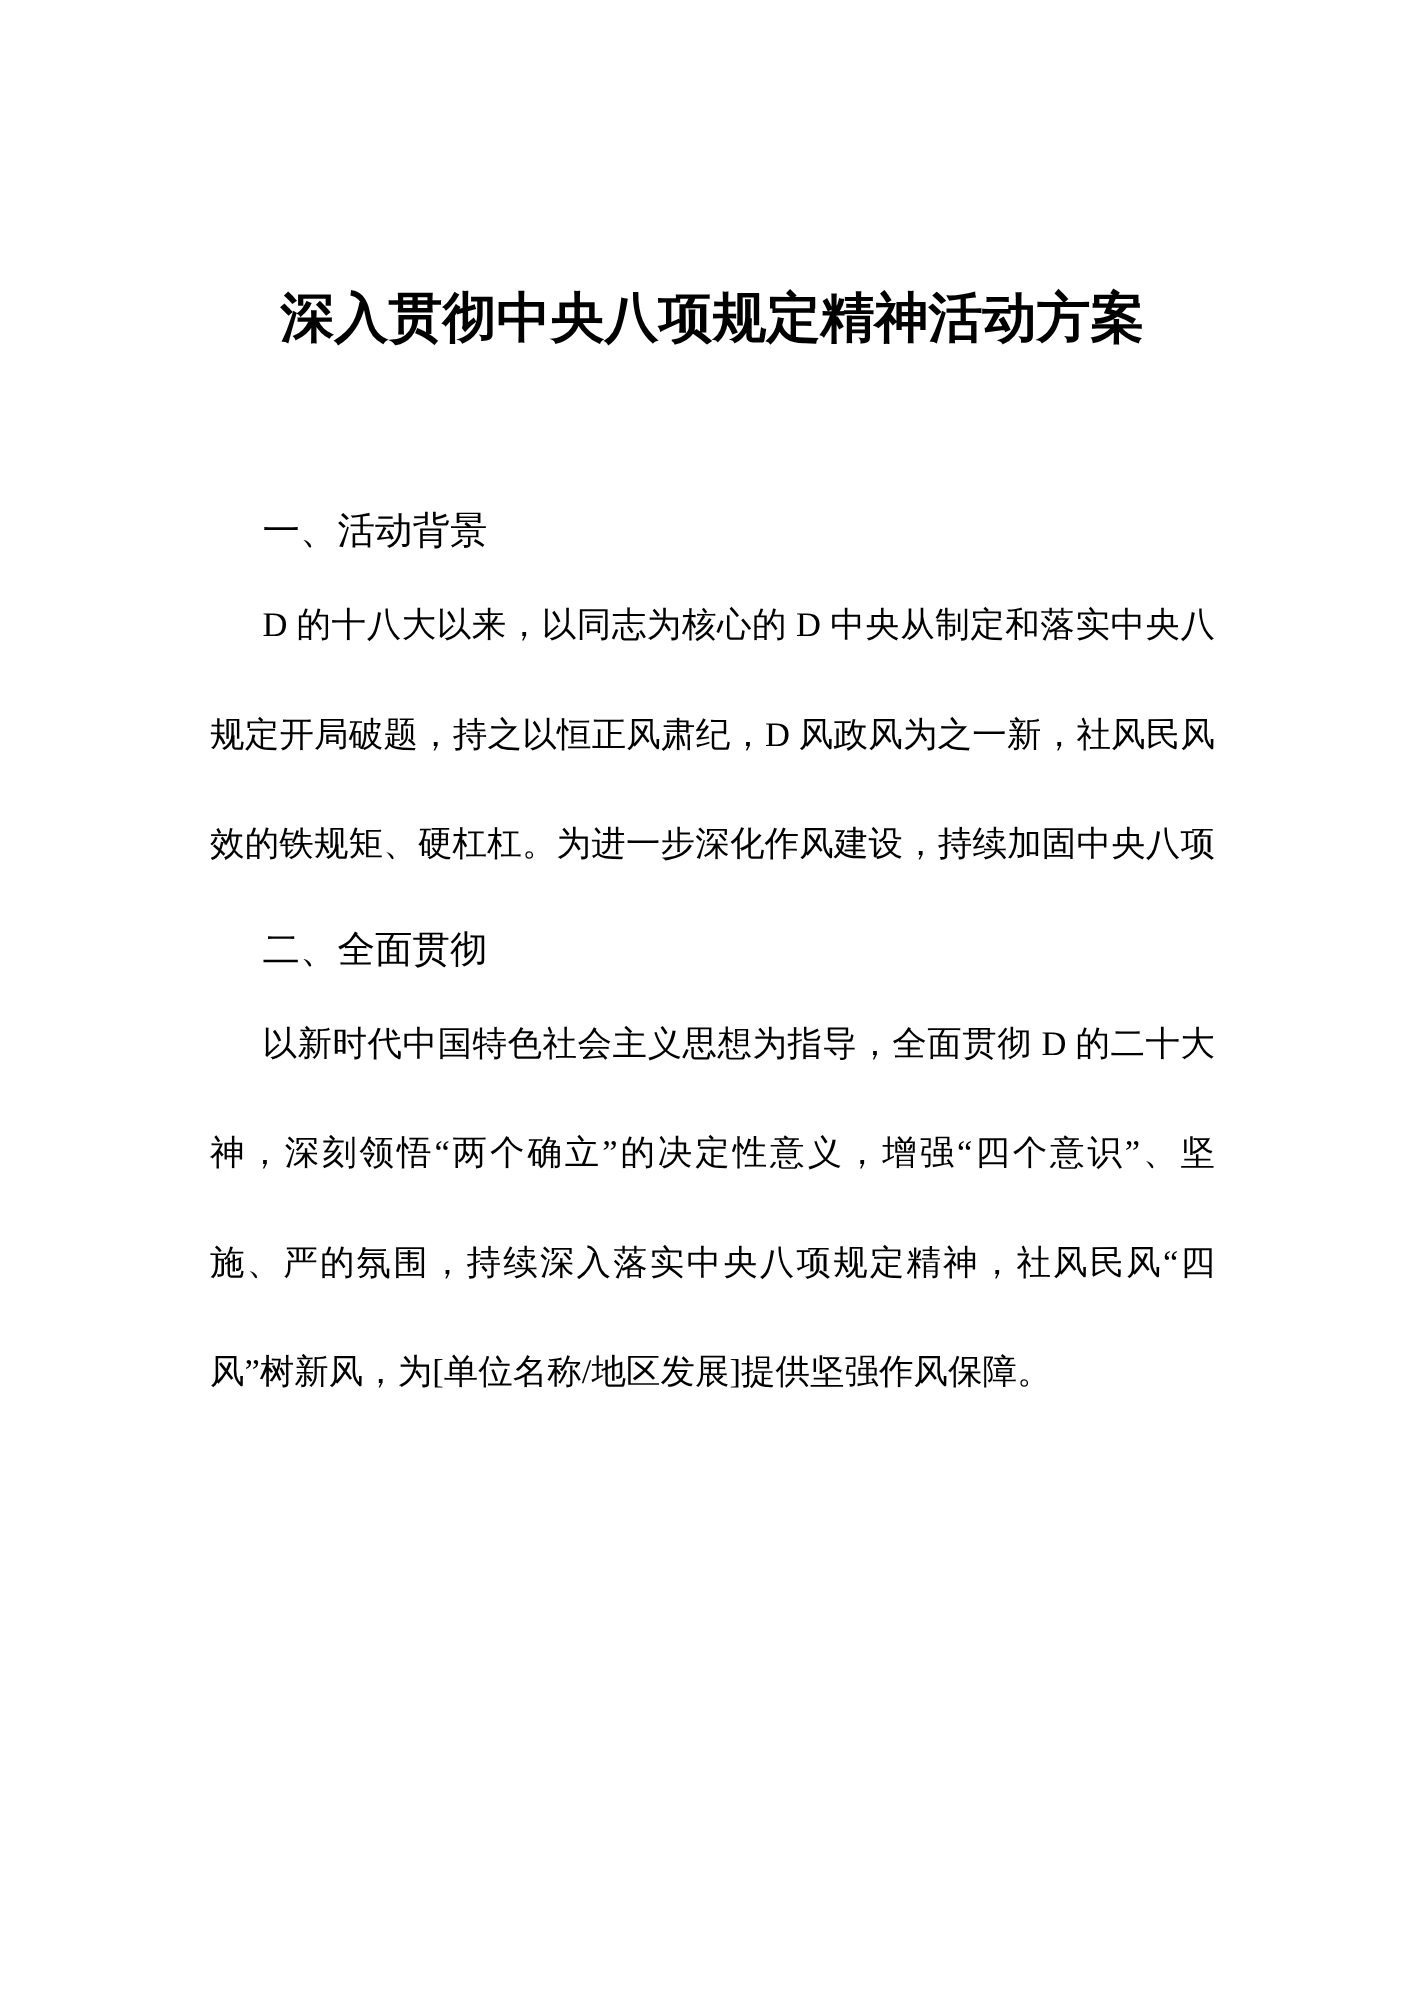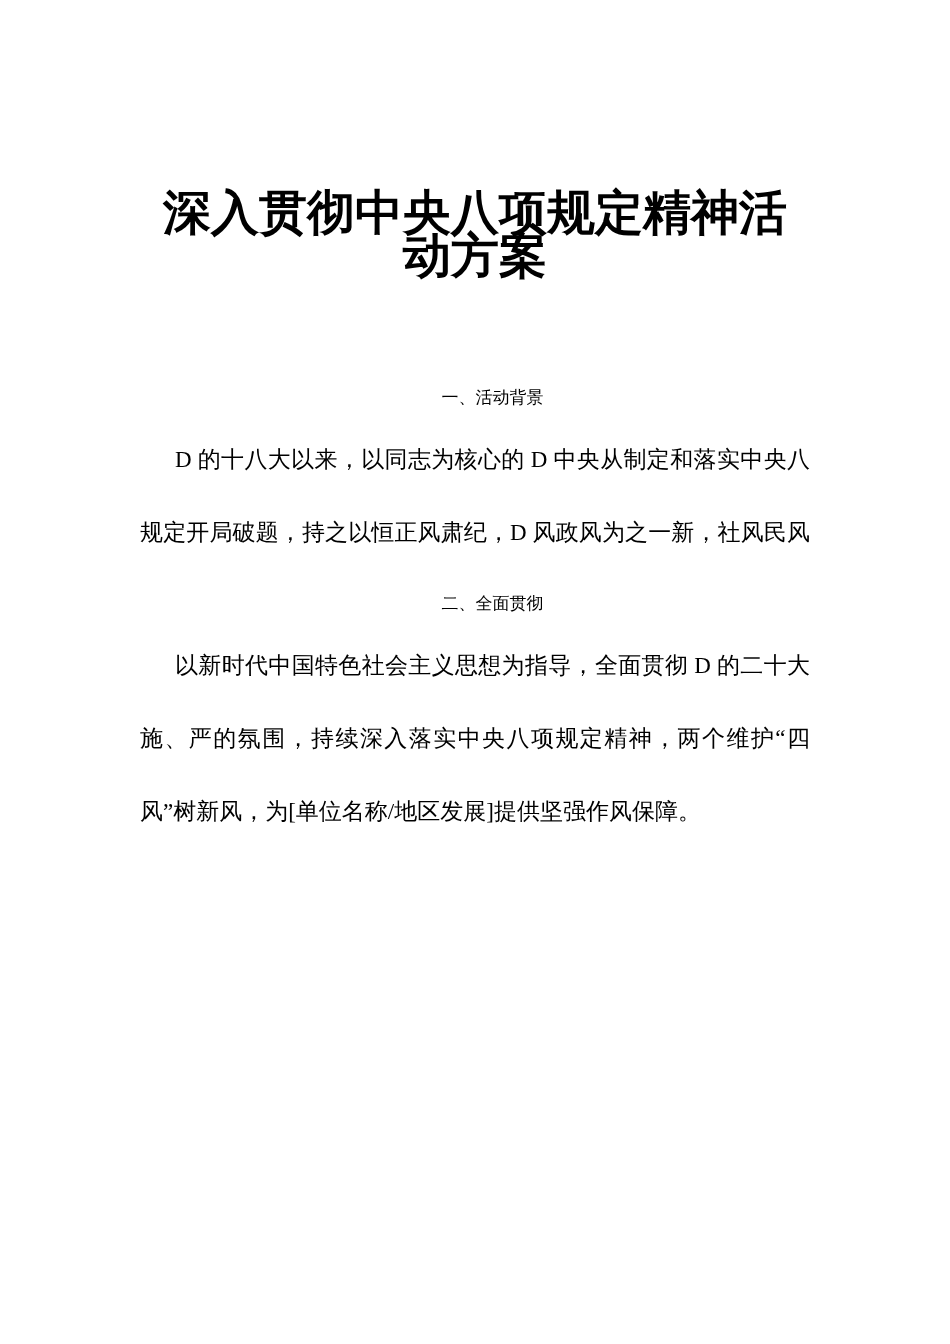--- a/index.html
+++ b/index.html
@@ -16,33 +16,32 @@
   }
   .page {
     box-sizing: border-box;
     width: 950px;
     min-height: 1344px;
     padding: 0 140px;
     background: #ffffff;
   }
   .doc-title {
     margin: 191px 0 0 0;
-    font-size: 48px;
+    font-size: 36px;
     font-weight: bold;
     line-height: 43px;
     text-align: center;
     letter-spacing: 0px;
   }
   .heading {
     margin: 18px 0 0 0;
-    font-size: 17px;
+    font-size: 25px;
     font-weight: normal;
     line-height: 34px;
     text-indent: 35px;
-    text-align: center;
   }
   .heading.heading-first {
     margin-top: 104px;
   }
   .para {
     margin: 8px 0 0 0;
   }
   .line {
     font-size: 23px;
     line-height: 73px;
@@ -63,24 +62,26 @@
 
 <div class="page">
 
   <h1 class="doc-title">深入贯彻中央八项规定精神活动方案</h1>
 
   <h2 class="heading heading-first">一、活动背景</h2>
 
   <div class="para">
     <div class="line line-first">D 的十八大以来，以同志为核心的 D 中央从制定和落实中央八项</div>
     <div class="line">规定开局破题，持之以恒正风肃纪，D 风政风为之一新，社风民风</div>
+    <div class="line">效的铁规矩、硬杠杠。为进一步深化作风建设，持续加固中央八项</div>
   </div>
 
   <h2 class="heading">二、全面贯彻</h2>
 
   <div class="para">
     <div class="line line-first">以新时代中国特色社会主义思想为指导，全面贯彻 D 的二十大精</div>
-    <div class="line">施、严的氛围，持续深入落实中央八项规定精神，两个维护“四</div>
+    <div class="line">神，深刻领悟“两个确立”的决定性意义，增强“四个意识”、坚</div>
+    <div class="line">施、严的氛围，持续深入落实中央八项规定精神，社风民风“四</div>
     <div class="line line-last">风”树新风，为[单位名称/地区发展]提供坚强作风保障。</div>
   </div>
 
 
 </div>
 
 </body></html>

